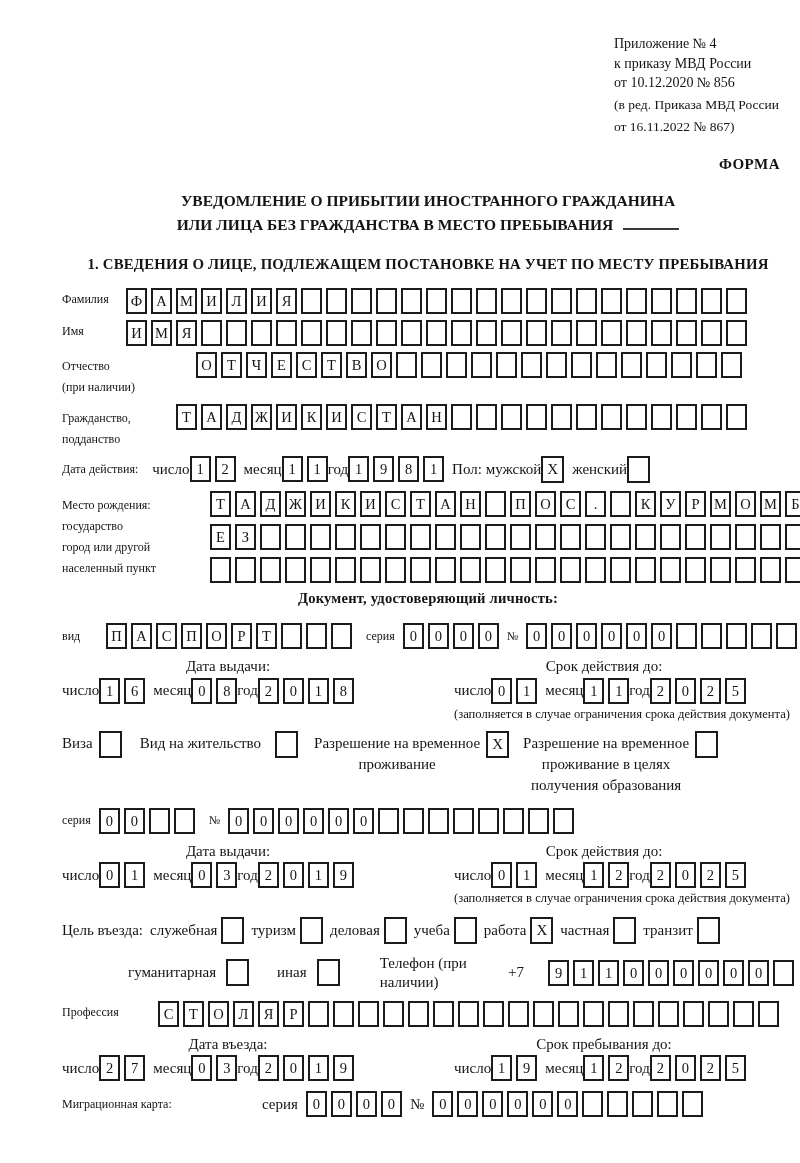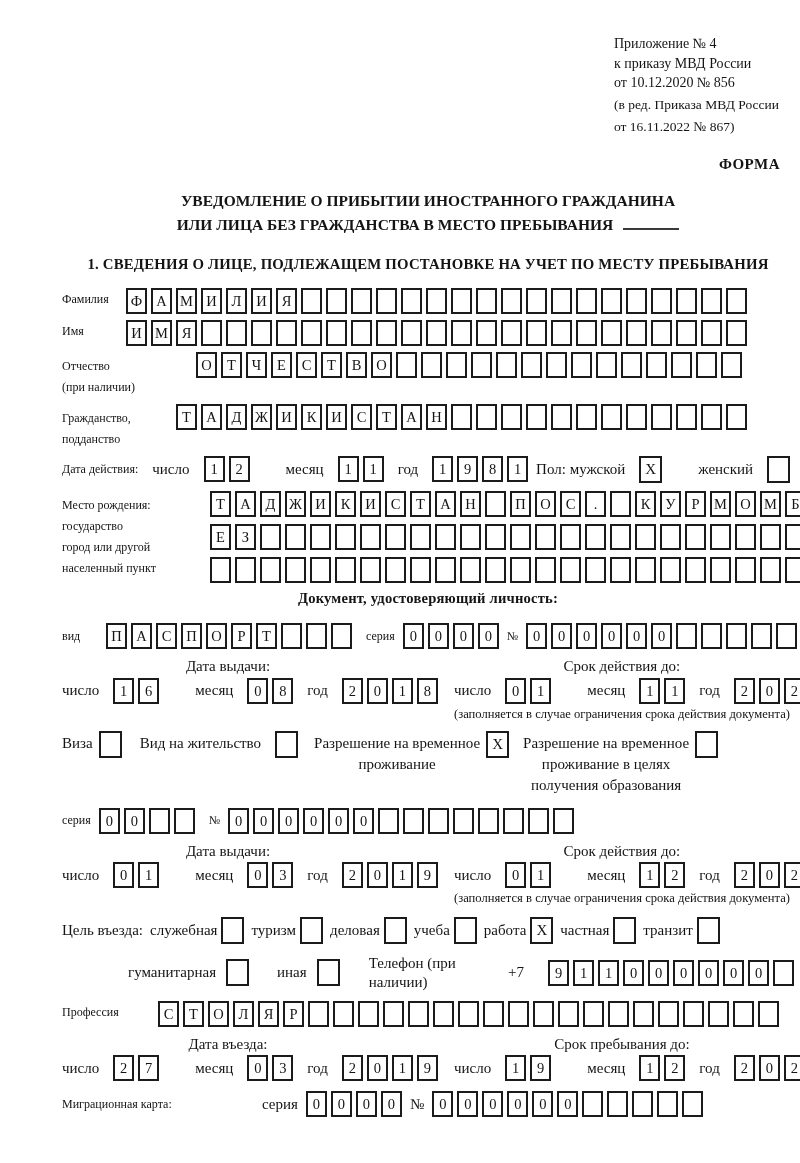--- a/index.html
+++ b/index.html
@@ -27,21 +27,21 @@
         font-size:14.5px;line-height:22px;text-align:center;flex:none;background:#fff;}
   .chk{box-sizing:content-box;display:inline-block;width:19px;height:23px;border:2px solid #1b1b1b;
        font-size:15px;line-height:23px;text-align:center;flex:none;background:#fff;}
   .vrows{display:flex;flex-direction:column;gap:7px;}
   
   .w64{width:64px;}
   .w134{width:134px;}
   .w148{width:148px;}
   .w96{width:96px;}
   
-  .dg{display:inline-flex;align-items:flex-start;gap:14px;font-size:15px;}
+  .dg{display:inline-flex;align-items:flex-start;gap:0;font-size:15px;}
   .gap14{width:14px;flex:none;}
   .gap8{width:8px;flex:none;}
   
   .twocol{display:flex;margin-top:8px;}
   .col-l{width:392px;flex:none;}
   .col-r{flex:1;}
   .subhead{text-align:center;font-size:15px;margin-bottom:2px;}
   .col-l .subhead{padding-right:60px;}
   .col-r .subhead{padding-right:40px;}
   .note{font-size:12.6px;margin-top:3px;text-align:left;white-space:nowrap;}
@@ -549,21 +549,21 @@
 
   <div class="purpose indent66">
     <span class="pair">
       <span>гуманитарная</span>
       <span class="chk" style="margin-left:6px"></span>
     </span>
     <span class="pair" style="margin-left:4px">
       <span>иная</span>
       <span class="chk" style="margin-left:6px"></span>
     </span>
-    <span style="margin-left:5px">Телефон (при наличии)</span>
+    <span style="margin-left:16px">Телефон (при наличии)</span>
     <span style="margin-left:8px">+7</span>
     <span class="cells">
         <span class="cell">9</span>
         <span class="cell">1</span>
         <span class="cell">1</span>
         <span class="cell">0</span>
         <span class="cell">0</span>
         <span class="cell">0</span>
         <span class="cell">0</span>
         <span class="cell">0</span>

